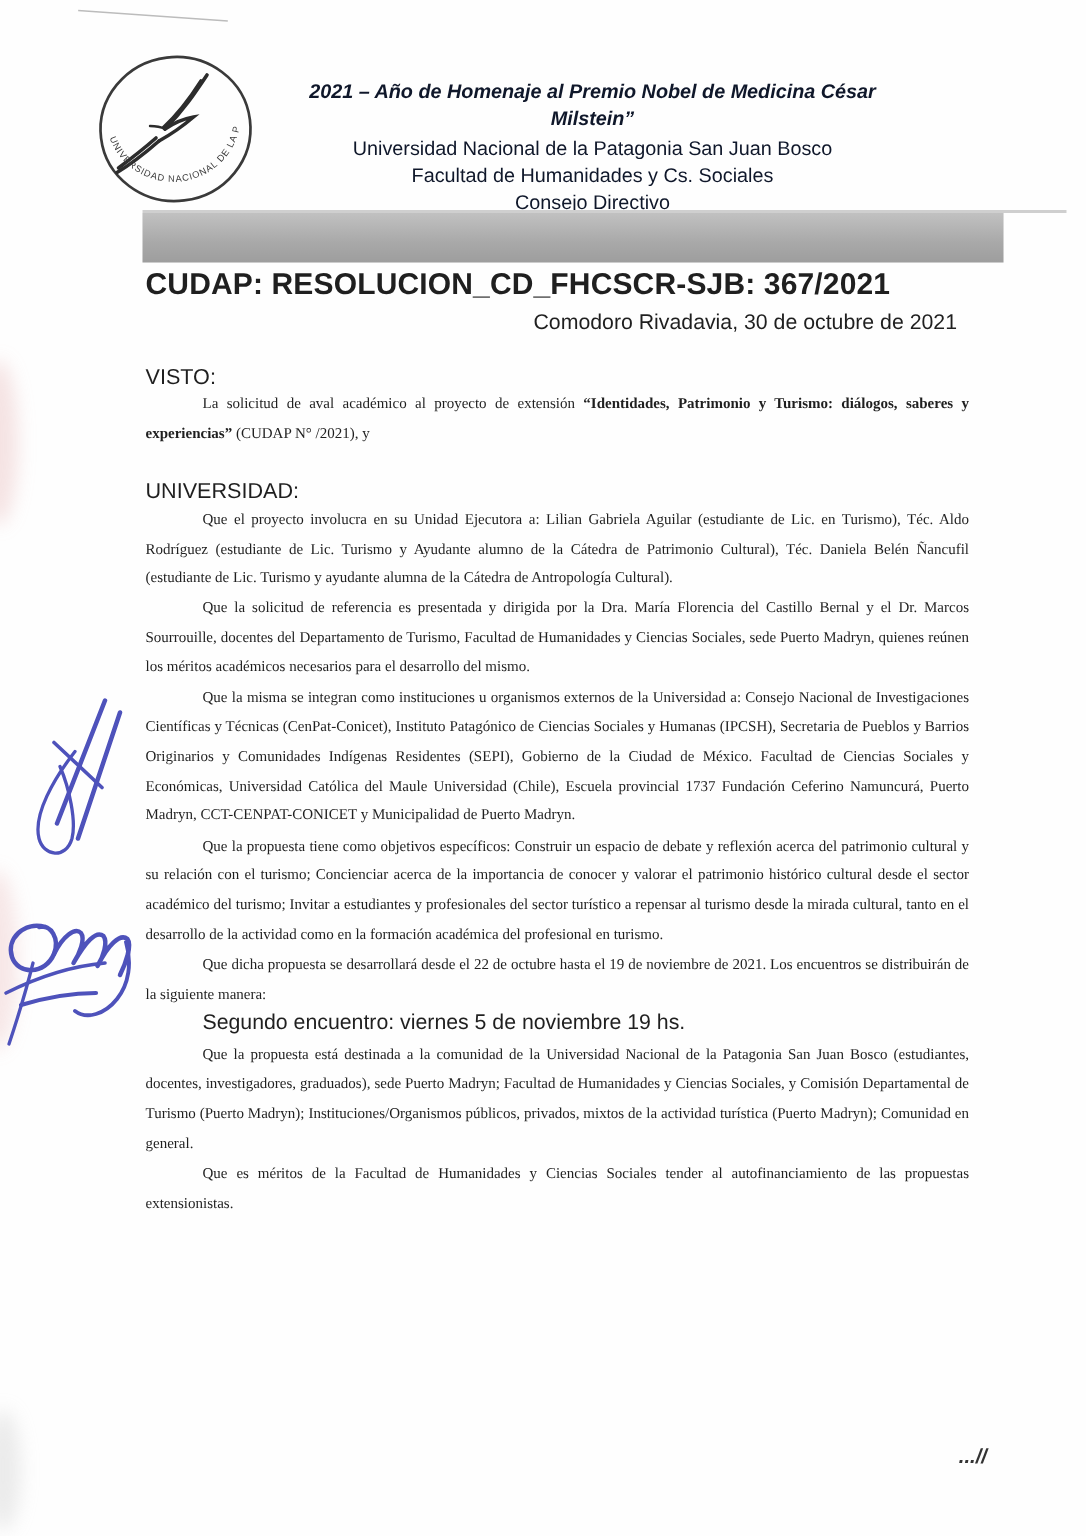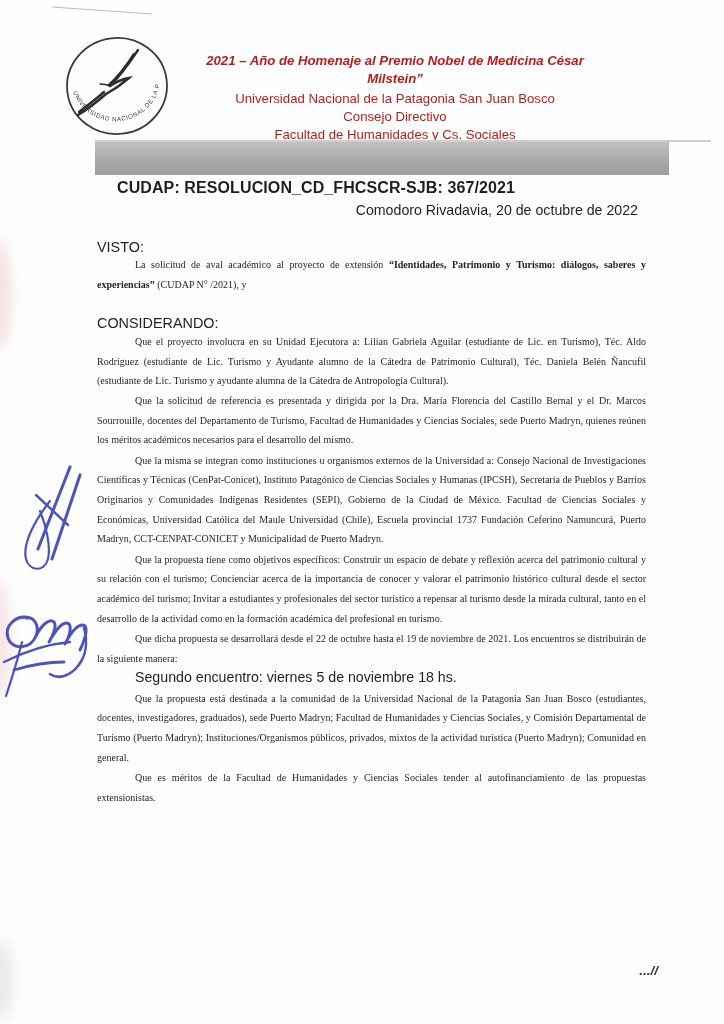--- a/index.html
+++ b/index.html
@@ -17,35 +17,35 @@
   .scan-smudge { position:absolute; border-radius:50%; filter:blur(6px); pointer-events:none; }
   .smudge-1 { left:-14px; top:240px; width:26px; height:110px; background:rgba(214,130,130,.22); }
   .smudge-2 { left:-16px; top:580px; width:28px; height:120px; background:rgba(214,130,130,.18); }
   .smudge-3 { left:-10px; top:940px; width:24px; height:80px; background:rgba(180,180,180,.25); }
   .scan-line-top { position:absolute; left:52px; top:10px; width:100px; height:1px; background:#bcbcbc; transform:rotate(4deg); }
 
   
   .logo { position:absolute; left:60px; top:32px; width:114px; height:112px; }
   .header-text {
     position:absolute; left:180px; top:52px; width:430px;
-    text-align:center; line-height:18px; font-size:13.2px; color:#b91c1c;
+    text-align:center; line-height:18px; font-size:13.2px; color:#0f172a;
   }
   .motto { font-weight:bold; font-style:italic; margin-bottom:2px; }
 
   
   .redaction-topline { position:absolute; left:95px; top:140px; width:616px; height:2px; background:#cfcfcf; }
   .redaction-bar {
     position:absolute; left:95px; top:142px; width:574px; height:33px;
     background:var(--redact, #b3b3b3);
     background-image:linear-gradient(180deg, rgba(255,255,255,.18), rgba(0,0,0,.06) 60%, rgba(0,0,0,.12));
   }
 
   
   .content { position:absolute; left:97px; top:179px; width:549px; }
-  .cudap { font-size:16px; font-weight:bold; letter-spacing:.1px;margin-left:20px; }
+  .cudap { font-size:20px; font-weight:bold; letter-spacing:.1px; }
   .dateline { font-size:14.2px; text-align:right; padding-right:8px; margin-top:5px; }
   .section-heading { font-size:14.4px; font-weight:normal; margin-top:21px; }
   .para {
     font-size:10px; line-height:19.6px;
     text-align:justify; text-indent:38px;
     margin-top:1px;
     font-family:Liberation Serif, serif;
   }
   .para.no-top { margin-top:0; }
   .schedule-line { font-size:14.2px; line-height:19.6px; text-indent:38px; }
@@ -89,42 +89,42 @@
       <path id="ringPath" d="M13,60 A45,44 0 0 0 100,51"></path>
     </defs>
     <text font-size="6.2" fill="#3a3a3a" letter-spacing="0.6" font-family="Liberation Sans, sans-serif">
       <textPath href="#ringPath">UNIVERSIDAD NACIONAL DE LA PATAGONIA S.J.B.</textPath>
     </text>
   </svg>
 
   <div class="header-text">
     <div class="motto">2021 – Año de Homenaje al Premio Nobel de Medicina César Milstein”</div>
     <div>Universidad Nacional de la Patagonia San Juan Bosco</div>
+    <div>Facultad de Humanidades y Cs. Sociales</div>
     <div>Consejo Directivo</div>
-    <div>Facultad de Humanidades y Cs. Sociales</div>
   </div>
 
   <div class="redaction-topline"></div>
   <div class="redaction-bar"></div>
 
   <div class="content">
     <p class="cudap">CUDAP: RESOLUCION_CD_FHCSCR-SJB: 367/2021</p>
-    <p class="dateline">Comodoro Rivadavia, 20 de octubre de 2022</p>
+    <p class="dateline">Comodoro Rivadavia, 30 de octubre de 2021</p>
 
     <p class="section-heading">VISTO:</p>
     <p class="para no-top"><span>La solicitud de aval académico al proyecto de extensión </span><span class="bold-inline">“Identidades, Patrimonio y Turismo: diálogos, saberes y experiencias”</span><span> (CUDAP N° /2021), y</span></p>
 
-    <p class="section-heading">CONSIDERANDO:</p>
+    <p class="section-heading">UNIVERSIDAD:</p>
     <p class="para">Que el proyecto involucra en su Unidad Ejecutora a: Lilian Gabriela Aguilar (estudiante de Lic. en Turismo), Téc. Aldo Rodríguez (estudiante de Lic. Turismo y Ayudante alumno de la Cátedra de Patrimonio Cultural), Téc. Daniela Belén Ñancufil (estudiante de Lic. Turismo y ayudante alumna de la Cátedra de Antropología Cultural).</p>
     <p class="para no-top">Que la solicitud de referencia es presentada y dirigida por la Dra. María Florencia del Castillo Bernal y el Dr. Marcos Sourrouille, docentes del Departamento de Turismo, Facultad de Humanidades y Ciencias Sociales, sede Puerto Madryn, quienes reúnen los méritos académicos necesarios para el desarrollo del mismo.</p>
     <p class="para">Que la misma se integran como instituciones u organismos externos de la Universidad a: Consejo Nacional de Investigaciones Científicas y Técnicas (CenPat-Conicet), Instituto Patagónico de Ciencias Sociales y Humanas (IPCSH), Secretaria de Pueblos y Barrios Originarios y Comunidades Indígenas Residentes (SEPI), Gobierno de la Ciudad de México. Facultad de Ciencias Sociales y Económicas, Universidad Católica del Maule Universidad (Chile), Escuela provincial 1737 Fundación Ceferino Namuncurá, Puerto Madryn, CCT-CENPAT-CONICET y Municipalidad de Puerto Madryn.</p>
     <p class="para">Que la propuesta tiene como objetivos específicos: Construir un espacio de debate y reflexión acerca del patrimonio cultural y su relación con el turismo; Concienciar acerca de la importancia de conocer y valorar el patrimonio histórico cultural desde el sector académico del turismo; Invitar a estudiantes y profesionales del sector turístico a repensar al turismo desde la mirada cultural, tanto en el desarrollo de la actividad como en la formación académica del profesional en turismo.</p>
     <p class="para">Que dicha propuesta se desarrollará desde el 22 de octubre hasta el 19 de noviembre de 2021. Los encuentros se distribuirán de la siguiente manera:</p>
 
-    <p class="schedule-line">Segundo encuentro: viernes 5 de noviembre 18 hs.</p>
+    <p class="schedule-line">Segundo encuentro: viernes 5 de noviembre 19 hs.</p>
 
     <p class="para">Que la propuesta está destinada a la comunidad de la Universidad Nacional de la Patagonia San Juan Bosco (estudiantes, docentes, investigadores, graduados), sede Puerto Madryn; Facultad de Humanidades y Ciencias Sociales, y Comisión Departamental de Turismo (Puerto Madryn); Instituciones/Organismos públicos, privados, mixtos de la actividad turística (Puerto Madryn); Comunidad en general.</p>
     <p class="para">Que es méritos de la Facultad de Humanidades y Ciencias Sociales tender al autofinanciamiento de las propuestas extensionistas.</p>
   </div>
 
   <svg class="sig sig-1" viewBox="0 0 78 118">
     <path d="M56,4 L24,86" stroke-width="3"></path>
     <path d="M66,12 L38,96" stroke-width="3"></path>
     <path d="M22,32 L54,62" stroke-width="2.4"></path>
     <path d="M36,38 C22,56 8,80 12,96 C15,108 30,110 34,96 C37,84 32,62 26,48" stroke-width="2.2"></path>

